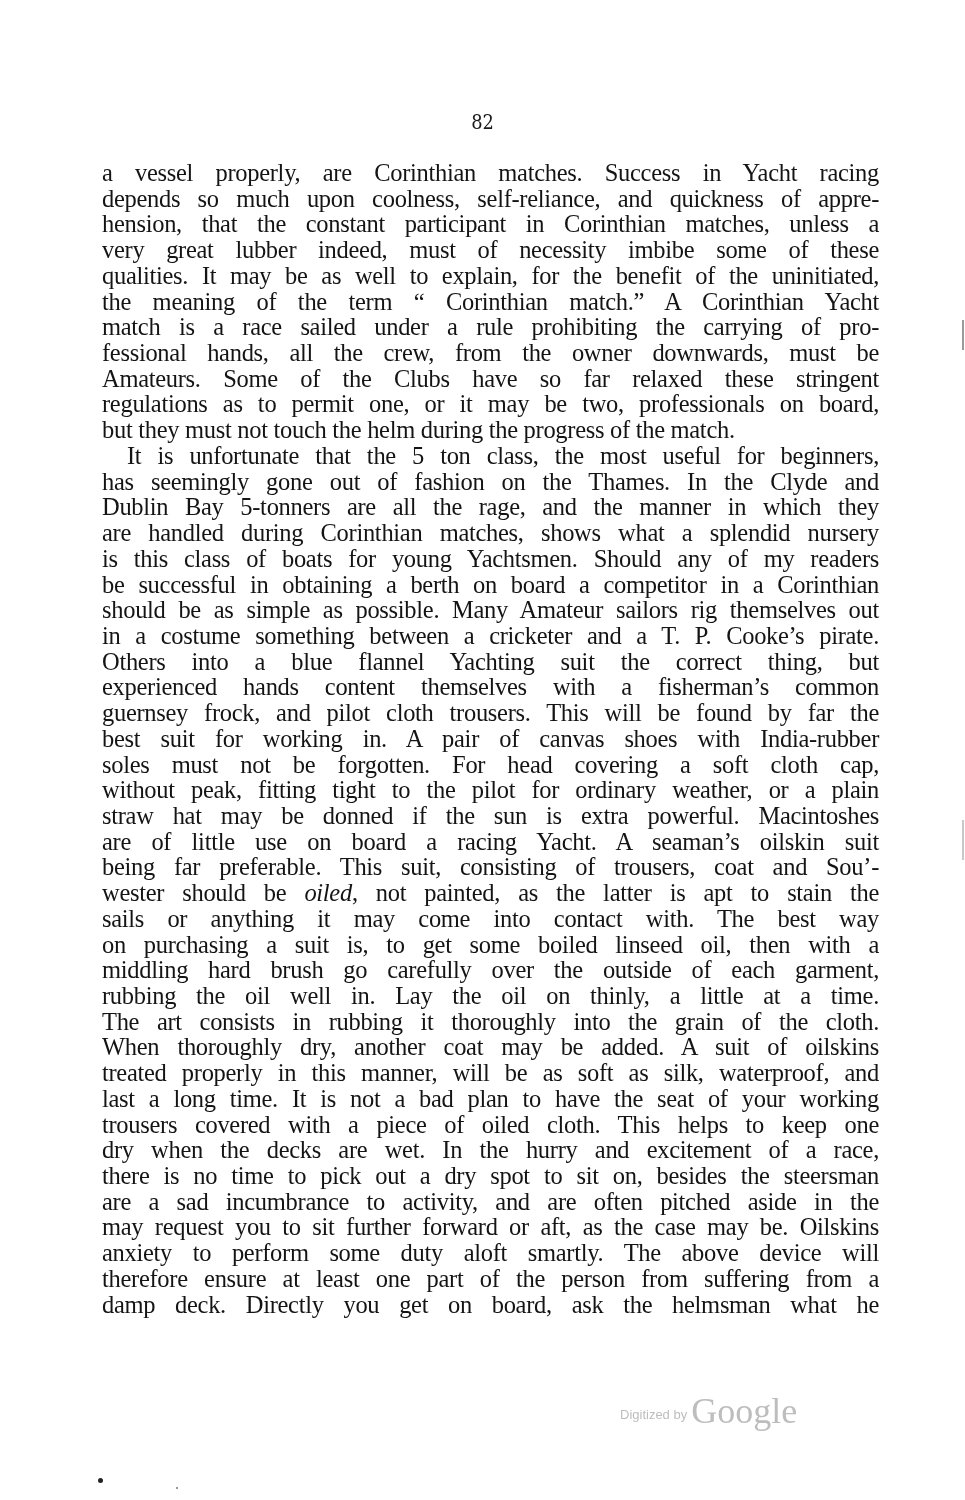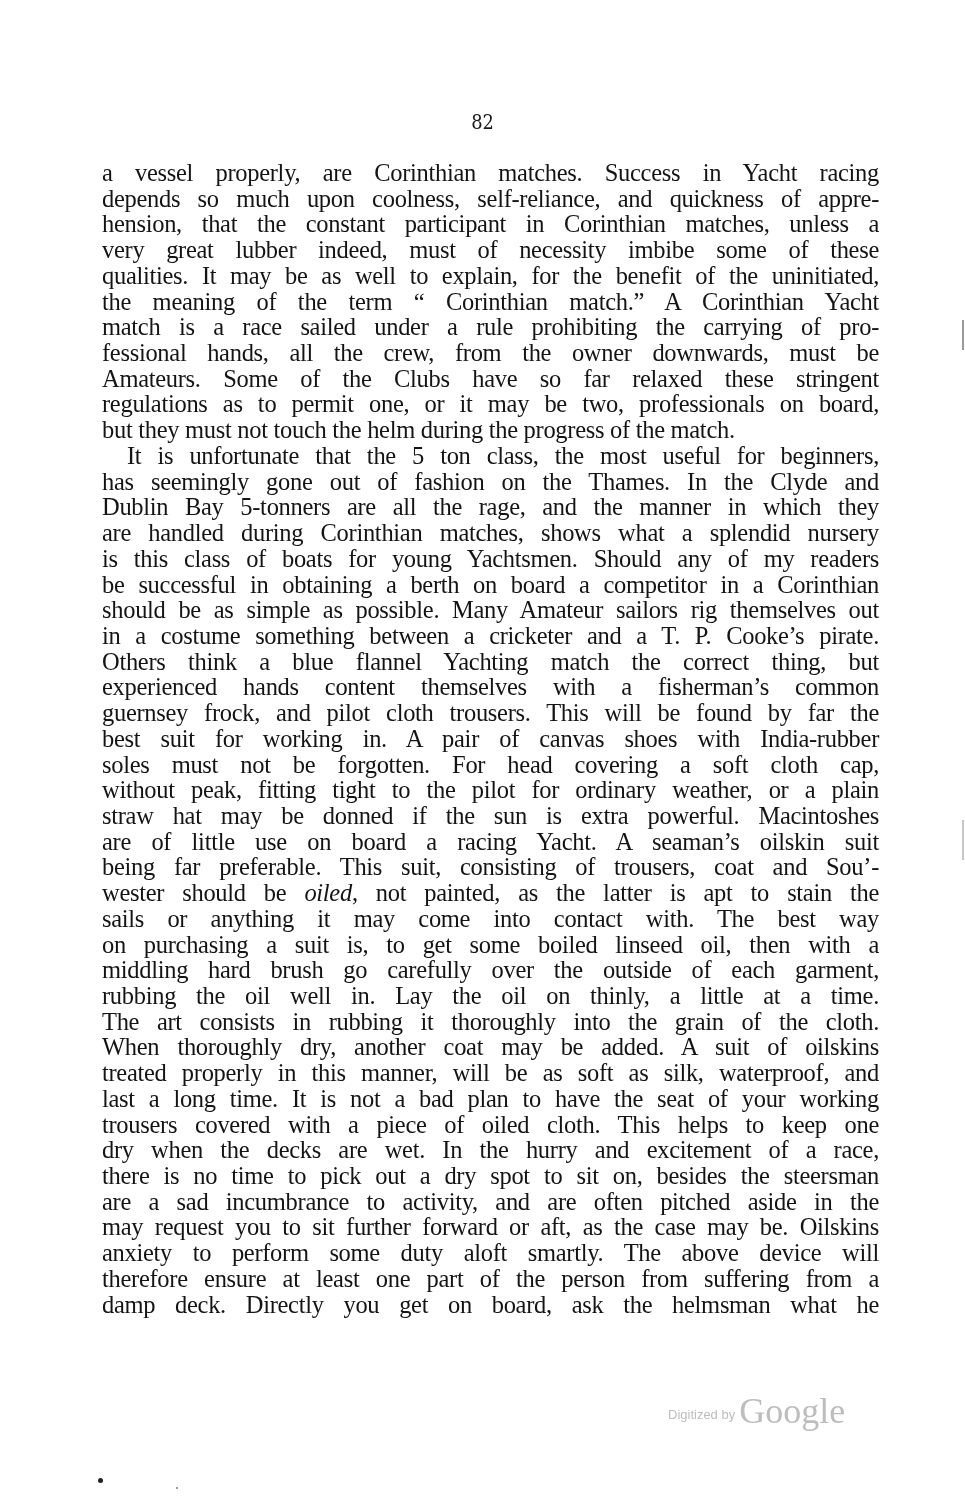--- a/index.html
+++ b/index.html
@@ -20,21 +20,21 @@
     text-align: justify; text-align-last: justify;
     letter-spacing: -0.3px;
   }
   .line.last { text-align-last: left; }
   .line.indent { padding-left: 25px; }
   .line em { font-style: italic; margin-top: 35px; }
   .right-mark {
     position: absolute; left: 962px; width: 2px; background: #9a9a9a;
   }
   .google-mark {
-    position: absolute; left: 668px; top: 1390px;
+    position: absolute; left: 620px; top: 1390px;
     color: #bdbdbd; white-space: nowrap;
   }
   .google-mark .digitized { font-family: "Liberation Sans", sans-serif; font-size: 13px; vertical-align: 4px; }
   .google-mark .brand { font-family: "Liberation Serif", serif; font-size: 36px; letter-spacing: 0px; }
   .speck { position: absolute; border-radius: 50%; background: #222; }
 </style>
 </head>
 <body>
 
 <div class="page">
@@ -53,21 +53,21 @@
     <span class="line">regulations as to permit one, or it may be two, professionals on board,</span>
     <span class="line last">but they must not touch the helm during the progress of the match.</span>
     <span class="line indent">It is unfortunate that the 5 ton class, the most useful for beginners,</span>
     <span class="line">has seemingly gone out of fashion on the Thames.  In the Clyde and</span>
     <span class="line">Dublin Bay 5-tonners are all the rage, and the manner in which they</span>
     <span class="line">are handled during Corinthian matches, shows what a splendid nursery</span>
     <span class="line">is this class of boats for young Yachtsmen.  Should any of my readers</span>
     <span class="line">be successful in obtaining a berth on board a competitor in a Corinthian</span>
     <span class="line">should be as simple as possible.  Many Amateur sailors rig themselves out</span>
     <span class="line">in a costume something between a cricketer and a T. P. Cooke’s pirate.</span>
-    <span class="line">Others think a blue flannel Yachting match the correct thing, but</span>
+    <span class="line">Others into a blue flannel Yachting suit the correct thing, but</span>
     <span class="line">experienced hands content themselves with a fisherman’s common</span>
     <span class="line">guernsey frock, and pilot cloth trousers.  This will be found by far the</span>
     <span class="line">best suit for working in.  A pair of canvas shoes with India-rubber</span>
     <span class="line">soles must not be forgotten.  For head covering a soft cloth cap,</span>
     <span class="line">without peak, fitting tight to the pilot for ordinary weather, or a plain</span>
     <span class="line">straw hat may be donned if the sun is extra powerful.  Macintoshes</span>
     <span class="line">are of little use on board a racing Yacht.  A seaman’s oilskin suit</span>
     <span class="line">being far preferable.  This suit, consisting of trousers, coat and Sou’-</span>
     <span class="line"><span>wester should be </span><em>oiled</em><span>, not painted, as the latter is apt to stain the</span></span>
     <span class="line">sails or anything it may come into contact with.  The best way</span>

